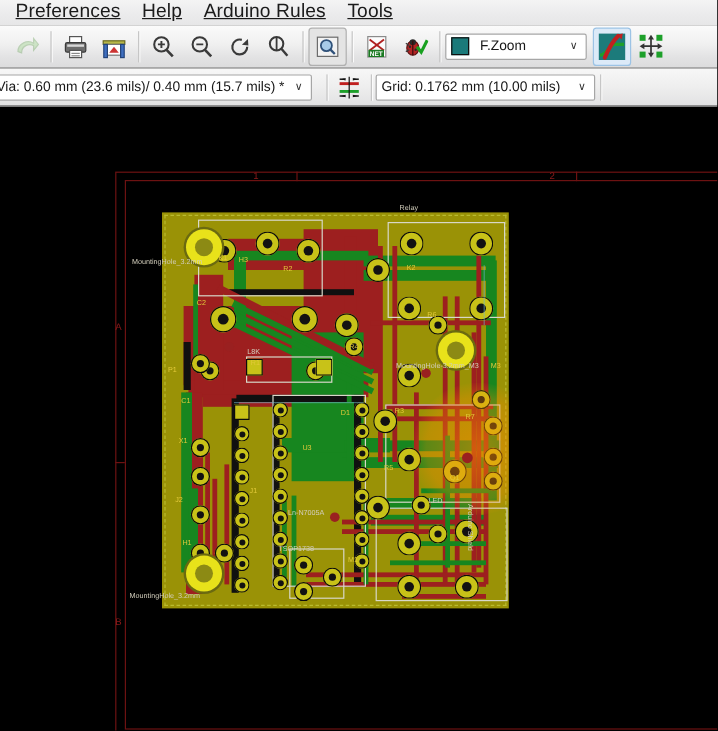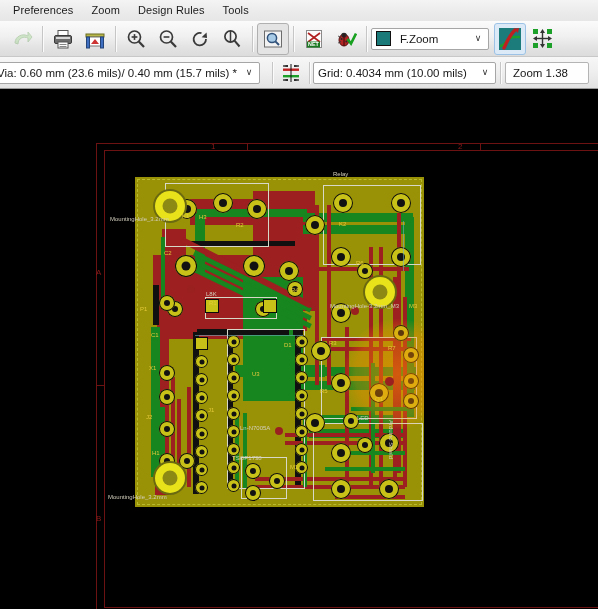--- a/index.html
+++ b/index.html
@@ -5,22 +5,22 @@
   html,body{margin:0;padding:0;background:#000;}
   body{width:598px;height:609px;overflow:hidden;
        font-family:"Liberation Sans","DejaVu Sans",sans-serif;
        -webkit-font-smoothing:antialiased;}
   #app{position:relative;width:598px;height:609px;overflow:hidden;background:#000;}
 
   
   .menubar{position:absolute;left:0;top:0;width:598px;height:21px;
            background:linear-gradient(to bottom,#f4f4f4 0%,#ececed 50%,#e6e6e7 100%);
            display:flex;align-items:center;padding-left:4px;box-sizing:border-box;}
-  .menuitem{font-size:11px;color:#1b1b1b;padding:2px 9px 3px 9px;white-space:nowrap;
-            cursor:default;letter-spacing:.1px;}
+  .menuitem{font-size:16px;color:#1b1b1b;padding:2px 9px 3px 9px;white-space:nowrap;
+            cursor:default;letter-spacing:.1px;text-decoration:underline;}
 
   
   .tbar1{position:absolute;left:0;top:21px;width:598px;height:36px;
          background:linear-gradient(to bottom,#fbfbfb 0%,#f0f0f0 45%,#e3e3e4 75%,#dcdcdd 100%);
          border-bottom:1px solid #c8c8c8;display:flex;align-items:center;box-sizing:border-box;}
   .tb-sep{width:1px;height:26px;background:#c6c6c6;margin:0 4px;flex:none;
           box-shadow:1px 0 0 #fbfbfb;}
   .tb-btn{width:30px;height:30px;flex:none;display:flex;align-items:center;justify-content:center;
           border-radius:3px;border:1px solid transparent;cursor:default;}
   .tb-btn.dis{opacity:.35;}
@@ -82,22 +82,22 @@
 
   .cursor{position:absolute;width:0;height:0;pointer-events:none;}
 </style>
 </head>
 <body>
 
 <div id="app">
 
   <div class="menubar">
     <div class="menuitem">Preferences</div>
-    <div class="menuitem">Zoom</div>
-    <div class="menuitem">Design Rules</div>
+    <div class="menuitem">Help</div>
+    <div class="menuitem">Arduino Rules</div>
     <div class="menuitem">Tools</div>
   </div>
 
   <div class="tbar1">
 
     <div style="width:6px;flex:none"></div>
 
     <div class="tb-btn dis">
       <svg width="22" height="22" viewBox="0 0 22 22">
         <path d="M4 15 C4 8, 12 5, 17 8 L17 4 L21 9 L17 14 L17 10 C13 8, 7 10, 7 16 Z" fill="#8fd07a" stroke="#5e9a4c" stroke-width="1"></path>
@@ -253,29 +253,26 @@
         <rect x="3" y="3.4" width="4" height="1.2" fill="#111"></rect>
         <rect x="15" y="3.4" width="4" height="1.2" fill="#111"></rect>
         <rect x="3" y="17.4" width="4" height="1.2" fill="#111"></rect>
         <rect x="15" y="17.4" width="4" height="1.2" fill="#111"></rect>
       </svg>
     </div>
 
     <div class="tb-sep" style="height:22px;margin:0 3px;"></div>
 
     <div class="combo" style="width:183px;">
-      <span class="ctext">Grid: 0.4034 mm (10.00 mils)</span>
+      <span class="ctext">Grid: 0.1762 mm (10.00 mils)</span>
       <span class="carrow">∨</span>
     </div>
 
     <div class="tb-sep" style="height:22px;margin:0 4px;"></div>
 
-    <div class="flatbox" style="width:84px;">
-      <span>Zoom 1.38</span>
-    </div>
   </div>
 
   <div class="canvas">
 
     <div class="frame-outer" style="left:96px;top:53px;width:560px;height:470px;"></div>
     <div class="frame-inner" style="left:104px;top:60px;width:545px;height:456px;"></div>
 
     <div class="frame-tick" style="left:247px;top:53px;width:1px;height:8px;"></div>
     <div class="frame-tick" style="left:480px;top:53px;width:1px;height:8px;"></div>
     <div class="frame-tick" style="left:96px;top:295px;width:8px;height:1px;"></div>

